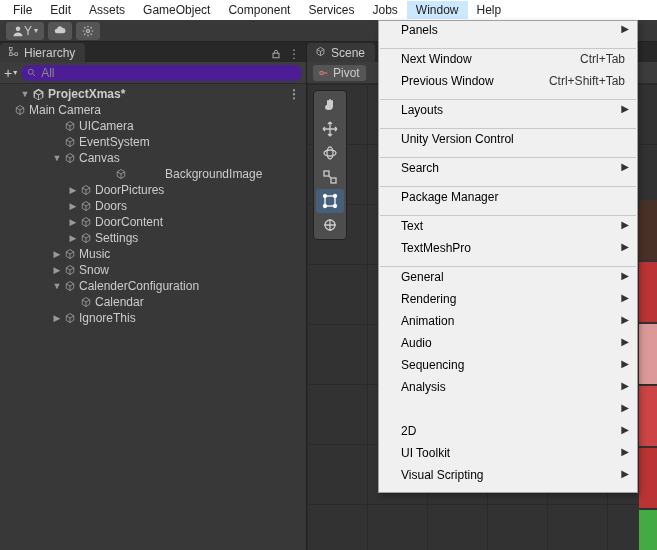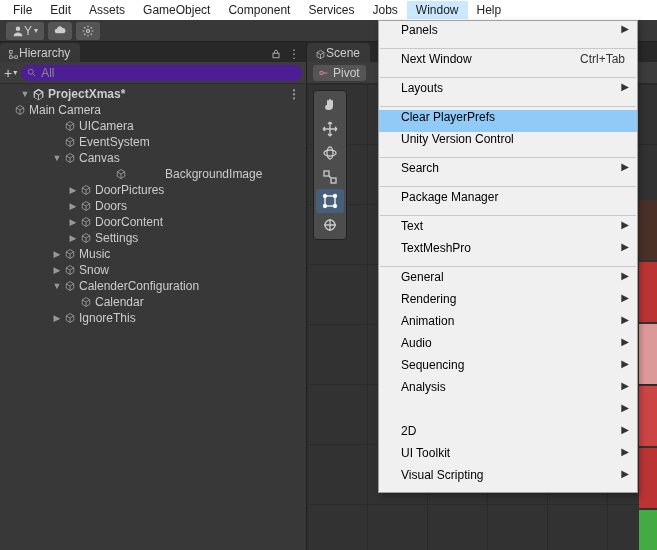--- a/index.html
+++ b/index.html
@@ -15,21 +15,21 @@
 .tb-btn { background: #555; border-radius: 3px; height: 18px; min-width: 24px; display: flex; align-items: center; justify-content: center; color: #ccc; font-size: 11px; padding: 0 6px;}
 .tb-btn svg { width: 12px; height: 12px; }
 
 
 .workspace { display: flex; height: calc(100% - 42px); }
 .hierarchy { width: 307px; background: #383838; border-right: 1px solid #222; display: flex; flex-direction: column; }
 .scene { flex: 1; background: #383838; position: relative; }
 
 
 .panel-tab-row { background: #282828; height: 20px; display: flex; align-items: flex-end; }
-.panel-tab { background: #383838; color: #ccc; padding: 3px 10px 2px 8px; border-radius: 4px 4px 0 0; display: flex; align-items: flex-end; }
+.panel-tab { background: #383838; color: #ccc; padding: 3px 10px 2px 8px; border-radius: 4px 4px 0 0; display: flex; align-items: flex-start; gap: 5px; }
 .panel-tab svg { width: 11px; height: 11px; }
 .panel-header-icons { margin-left: auto; display: flex; gap: 2px; padding-right: 4px; }
 .panel-header-icons div { color: #aaa; width: 16px; height: 16px; display:flex;align-items:center;justify-content:center; }
 
 
 .h-toolbar { height: 22px; display: flex; align-items: center; background: #3c3c3c; padding: 0 4px; gap: 4px; border-bottom: 1px solid #2b2b2b;}
 .h-add { color: #ccc; display:flex; align-items:center; gap:1px;}
 .h-search { flex: 1; background: #4c1d95; border-radius: 10px; height: 16px; display: flex; align-items: center; padding: 0 6px; color: #888; gap: 4px;}
 .h-search svg { width: 10px; height: 10px; }
 
@@ -376,29 +376,30 @@
 <div class="dropdown" id="dropdown">
     <div class="dd-item">
       <span>Panels</span>
       <span class="arrow">▶</span>
     </div>
     <div class="dd-sep"></div>
     <div class="dd-item">
       <span>Next Window</span>
       <span class="shortcut">Ctrl+Tab</span>
     </div>
+    <div class="dd-item">
+      <span>Previous Window</span>
+      <span class="shortcut">Ctrl+Shift+Tab</span>
+    </div>
     <div class="dd-sep"></div>
     <div class="dd-item">
       <span>Layouts</span>
       <span class="arrow">▶</span>
     </div>
     <div class="dd-sep"></div>
-    <div class="dd-item highlight">
-      <span>Clear PlayerPrefs</span>
-    </div>
     <div class="dd-item">
       <span>Unity Version Control</span>
     </div>
     <div class="dd-sep"></div>
     <div class="dd-item">
       <span>Search</span>
       <span class="arrow">▶</span>
     </div>
     <div class="dd-sep"></div>
     <div class="dd-item">

